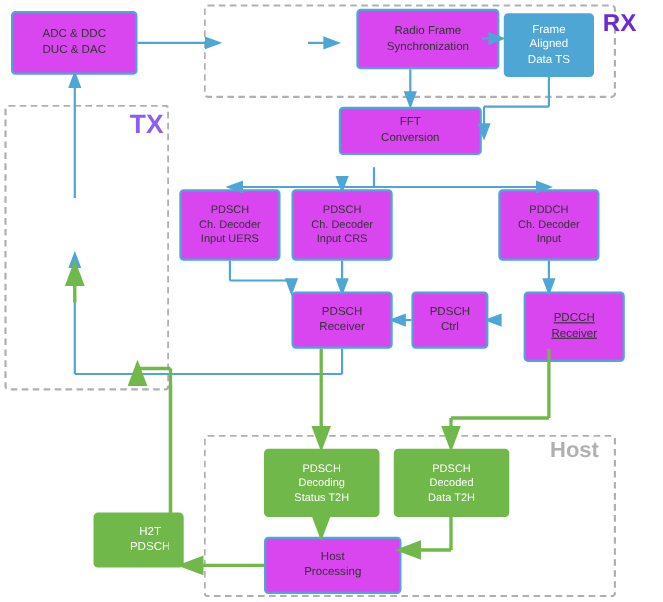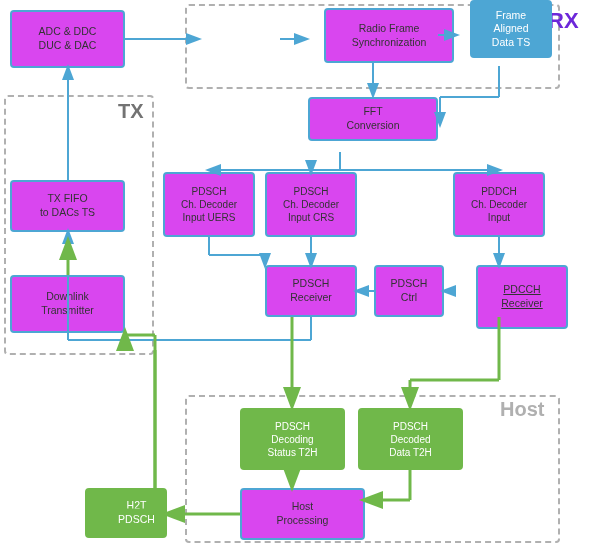--- a/index.html
+++ b/index.html
@@ -76,47 +76,41 @@
 
 <div class="diagram">
 
   <div class="region-box" style="left:185px; top:4px; width:375px; height:85px;"></div>
 
   <div class="region-box" style="left:4px; top:95px; width:150px; height:260px;"></div>
 
   <div class="region-box" style="left:185px; top:395px; width:375px; height:148px;"></div>
 
   <div class="region-label" style="left:548px; top:8px; color:#6d28d9; font-size:22px;">RX</div>
-  <div class="region-label" style="left:118px; top:100px; color:#737373; font-size:20px;">TX</div>
+  <div class="region-label" style="left:118px; top:100px; color:#8b5cf6; font-size:24px;">TX</div>
   <div class="region-label" style="left:500px; top:398px; color:#b0b0b0; font-size:20px;">Host</div>
 
   <div class="block" style="left:10px; top:10px; width:115px; height:58px;">
     <span>ADC &amp; DDC<br>DUC &amp; DAC</span>
   </div>
 
 
   <div class="block" style="left:308px; top:8px; width:130px; height:55px;margin-left:16px;">
     <span>Radio Frame<br>Synchronization</span>
   </div>
 
-  <div class="block block-blue-bg" style="left:458px; top:0; width:82px; height:58px;margin-left:12px;">
+  <div class="block block-blue-bg" style="left:458px; top:12px; width:82px; height:58px;">
     <span>Frame<br>Aligned<br>Data TS</span>
   </div>
 
   <div class="block" style="left:308px; top:97px; width:130px; height:44px;">
     <span>FFT<br>Conversion</span>
   </div>
 
-  <div class="block" style="left:10px; top:180px; width:115px; height:52px;">
-    <span>TX FIFO<br>to DACs TS</span>
-  </div>
-
-  <div class="block" style="left:10px; top:275px; width:115px; height:58px;">
-    <span>Downlink<br>Transmitter</span>
-  </div>
+
 
   <div class="block" style="left:163px; top:172px; width:92px; height:65px; font-size:10px;">
     <span>PDSCH<br>Ch. Decoder<br>Input UERS</span>
   </div>
 
   <div class="block" style="left:265px; top:172px; width:92px; height:65px; font-size:10px;">
     <span>PDSCH<br>Ch. Decoder<br>Input CRS</span>
   </div>
 
   <div class="block" style="left:453px; top:172px; width:92px; height:65px; font-size:10px;justify-content:center;">
@@ -140,21 +134,21 @@
   </div>
 
   <div class="block block-green-bg" style="left:358px; top:408px; width:105px; height:62px; font-size:10px;">
     <span>PDSCH<br>Decoded<br>Data T2H</span>
   </div>
 
   <div class="block" style="left:240px; top:488px; width:125px; height:52px;">
     <span>Host<br>Processing</span>
   </div>
 
-  <div class="block block-green-bg" style="left:85px; top:488px; width:82px; height:50px;padding-left:24px;">
+  <div class="block block-green-bg" style="left:85px; top:466px; width:82px; height:50px;padding-left:24px;">
     <span>H2T<br>PDSCH</span>
   </div>
 
   <svg class="arrows">
     <defs>
       <marker id="arrowBlue" markerWidth="8" markerHeight="8" refX="6" refY="3" orient="auto">
         <path d="M0,0 L0,6 L8,3 z" fill="#4da6d4"></path>
       </marker>
       <marker id="arrowGreen" markerWidth="8" markerHeight="8" refX="6" refY="3" orient="auto">
         <path d="M0,0 L0,6 L8,3 z" fill="#70b84a"></path>

